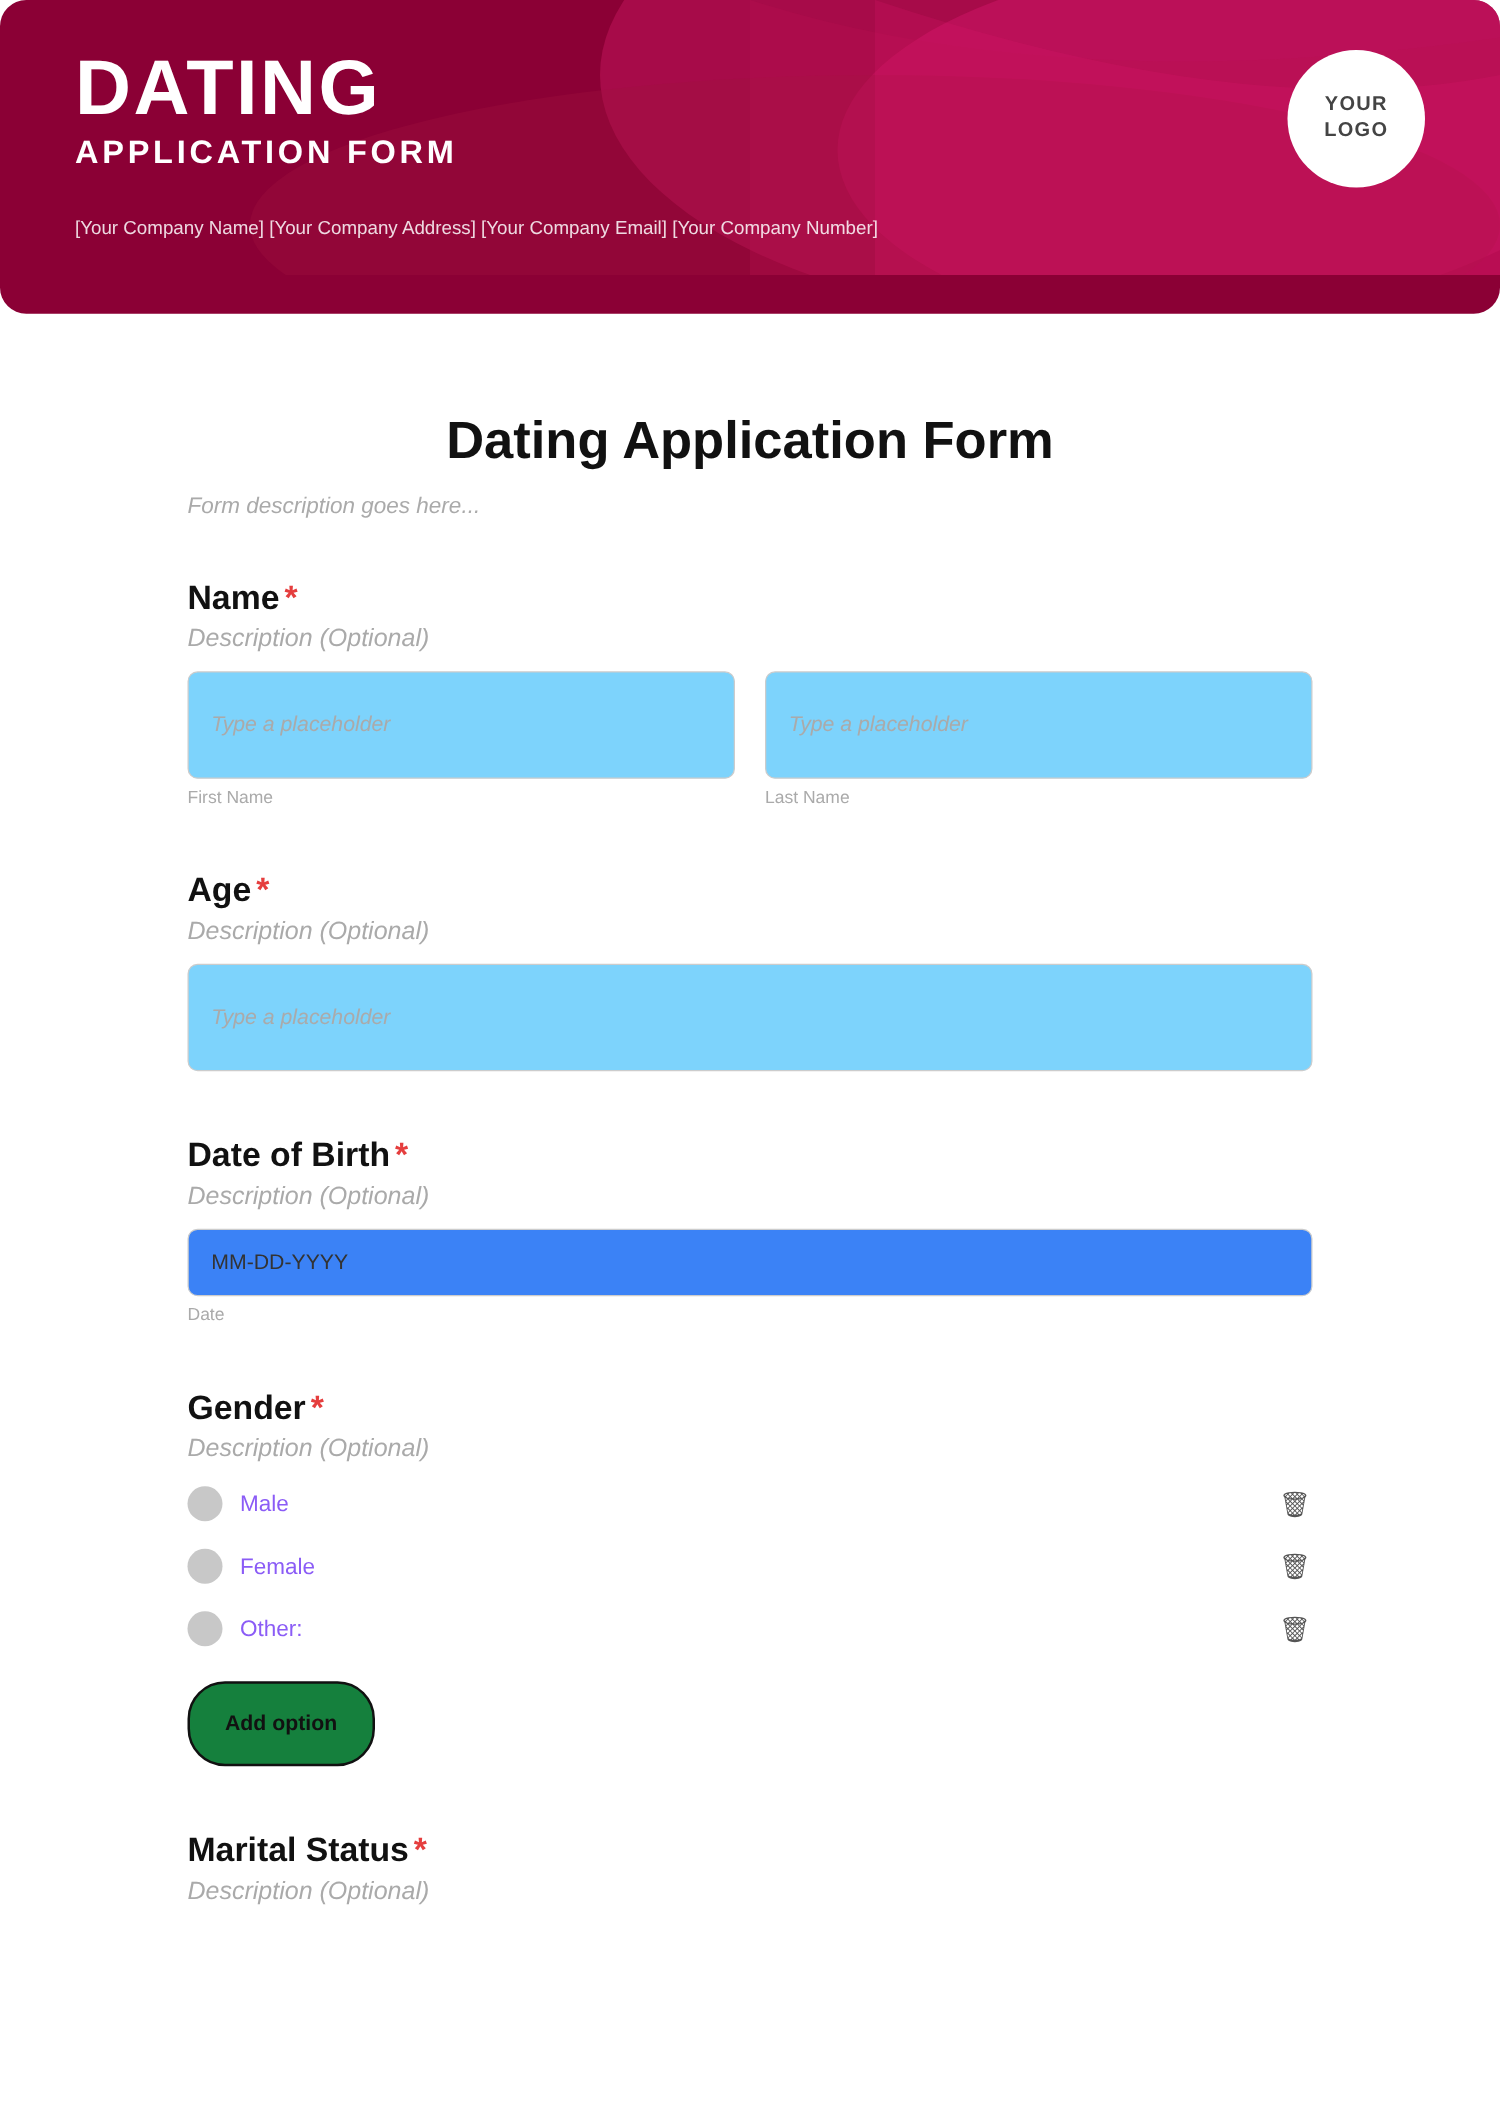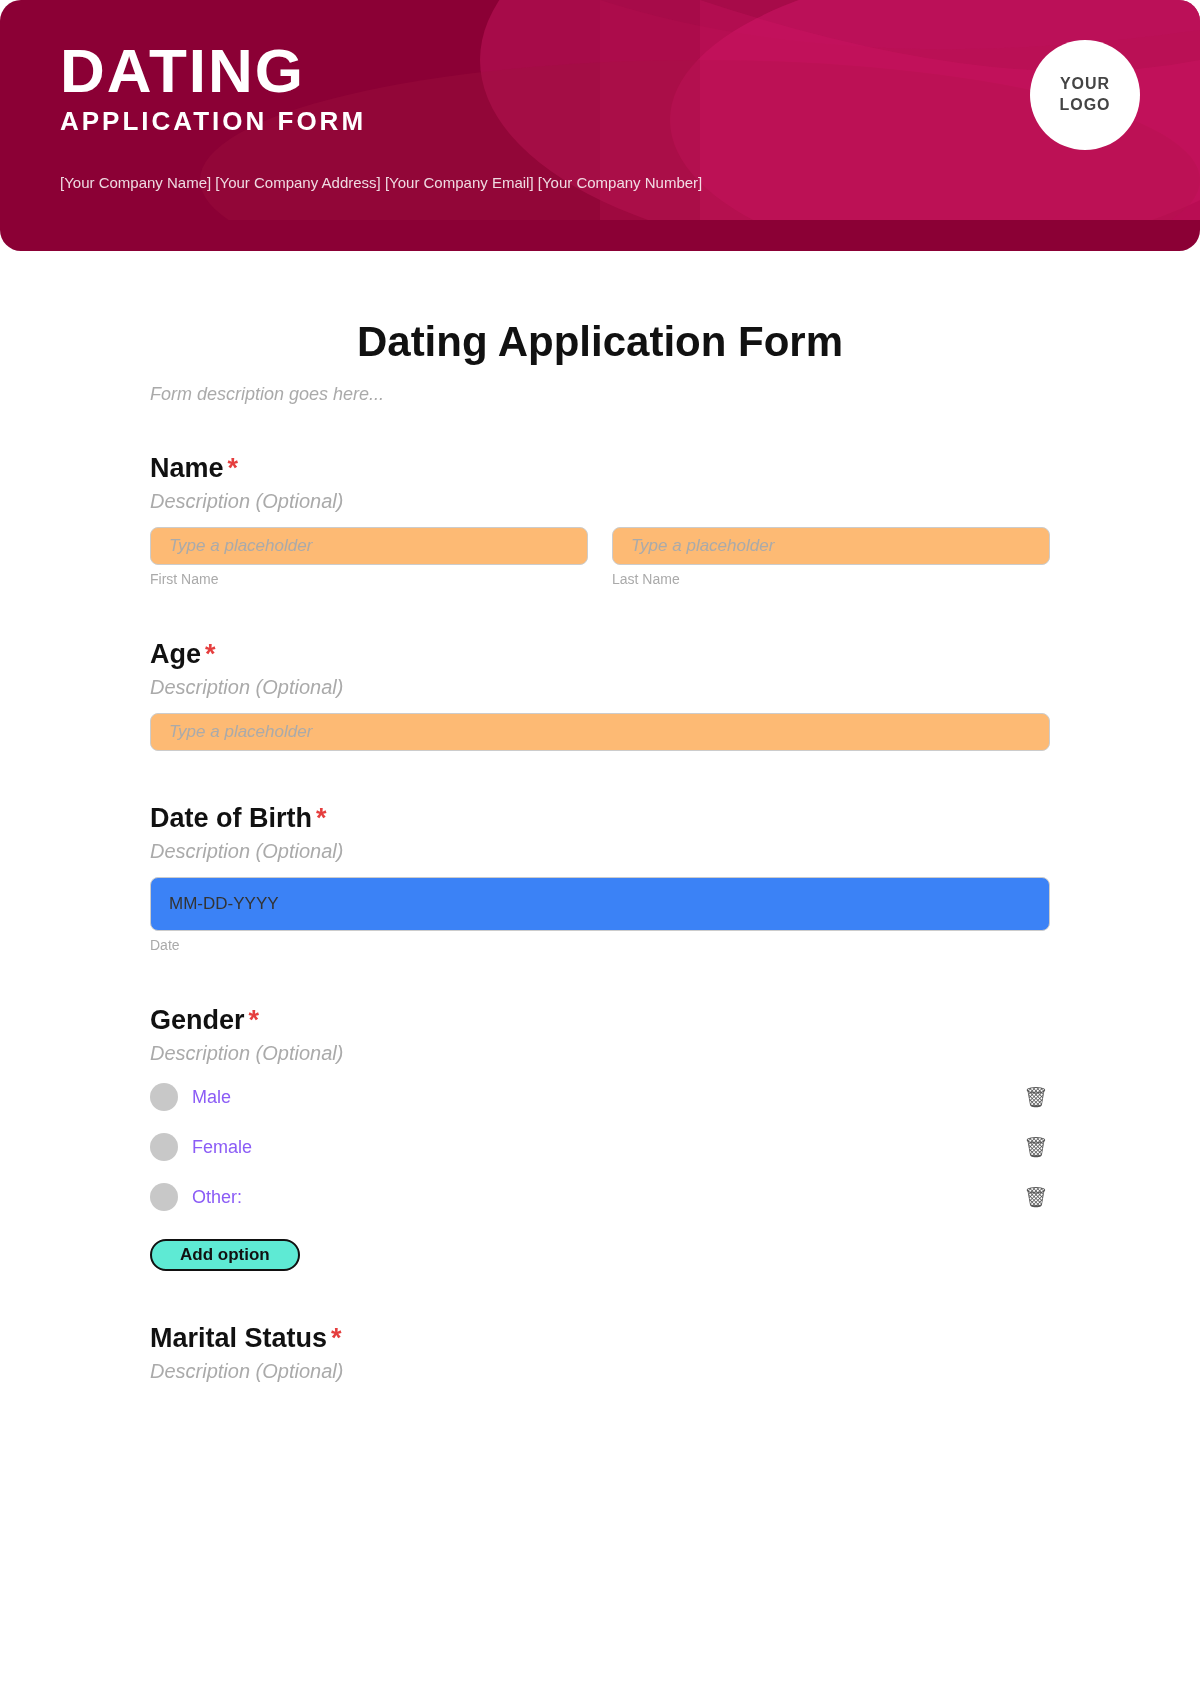--- a/index.html
+++ b/index.html
@@ -67,21 +67,21 @@
       z-index: 2;
       color: #fff;
       font-size: 15px;
       margin-top: 24px;
       opacity: 0.85;
     }
 
     
     .form-container {
       max-width: 980px;
-      margin: 7px auto;
+      margin: 17px auto;
       padding: 60px 40px 80px 40px;
     }
     .form-main-title {
       font-size: 42px;
       font-weight: 800;
       color: #111;
       text-align: center;
       margin-bottom: 18px;
     }
     .form-description {
@@ -118,24 +118,24 @@
       display: flex;
       gap: 24px;
     }
     .input-wrapper {
       flex: 1;
     }
     .text-input {
       width: 100%;
       border: 1.5px solid #ccc;
       border-radius: 8px;
-      padding: 8px 18px;
+      padding: 32px 18px;
       font-size: 17px;
       color: #555;
-      background: #fdba74;
+      background: #7dd3fc;
       outline: none;
     }
     .text-input::placeholder {
       color: #aaa;
       font-style: italic;
     }
     .input-sub-label {
       font-size: 14px;
       color: #aaa;
       margin-top: 6px;
@@ -187,25 +187,25 @@
       color: #555;
       cursor: pointer;
       font-size: 20px;
     }
 
     
     .add-option-btn {
       display: inline-block;
       border: 2px solid #111;
       border-radius: 30px;
-      padding: 4px 28px;
+      padding: 22px 28px;
       font-size: 17px;
       font-weight: 600;
       color: #111;
-      background: #5eead4;
+      background: #15803d;
       cursor: pointer;
       margin-top: 10px;
     }
 
     
     .marital-section {
       margin-bottom: 0;
     }
 
     

